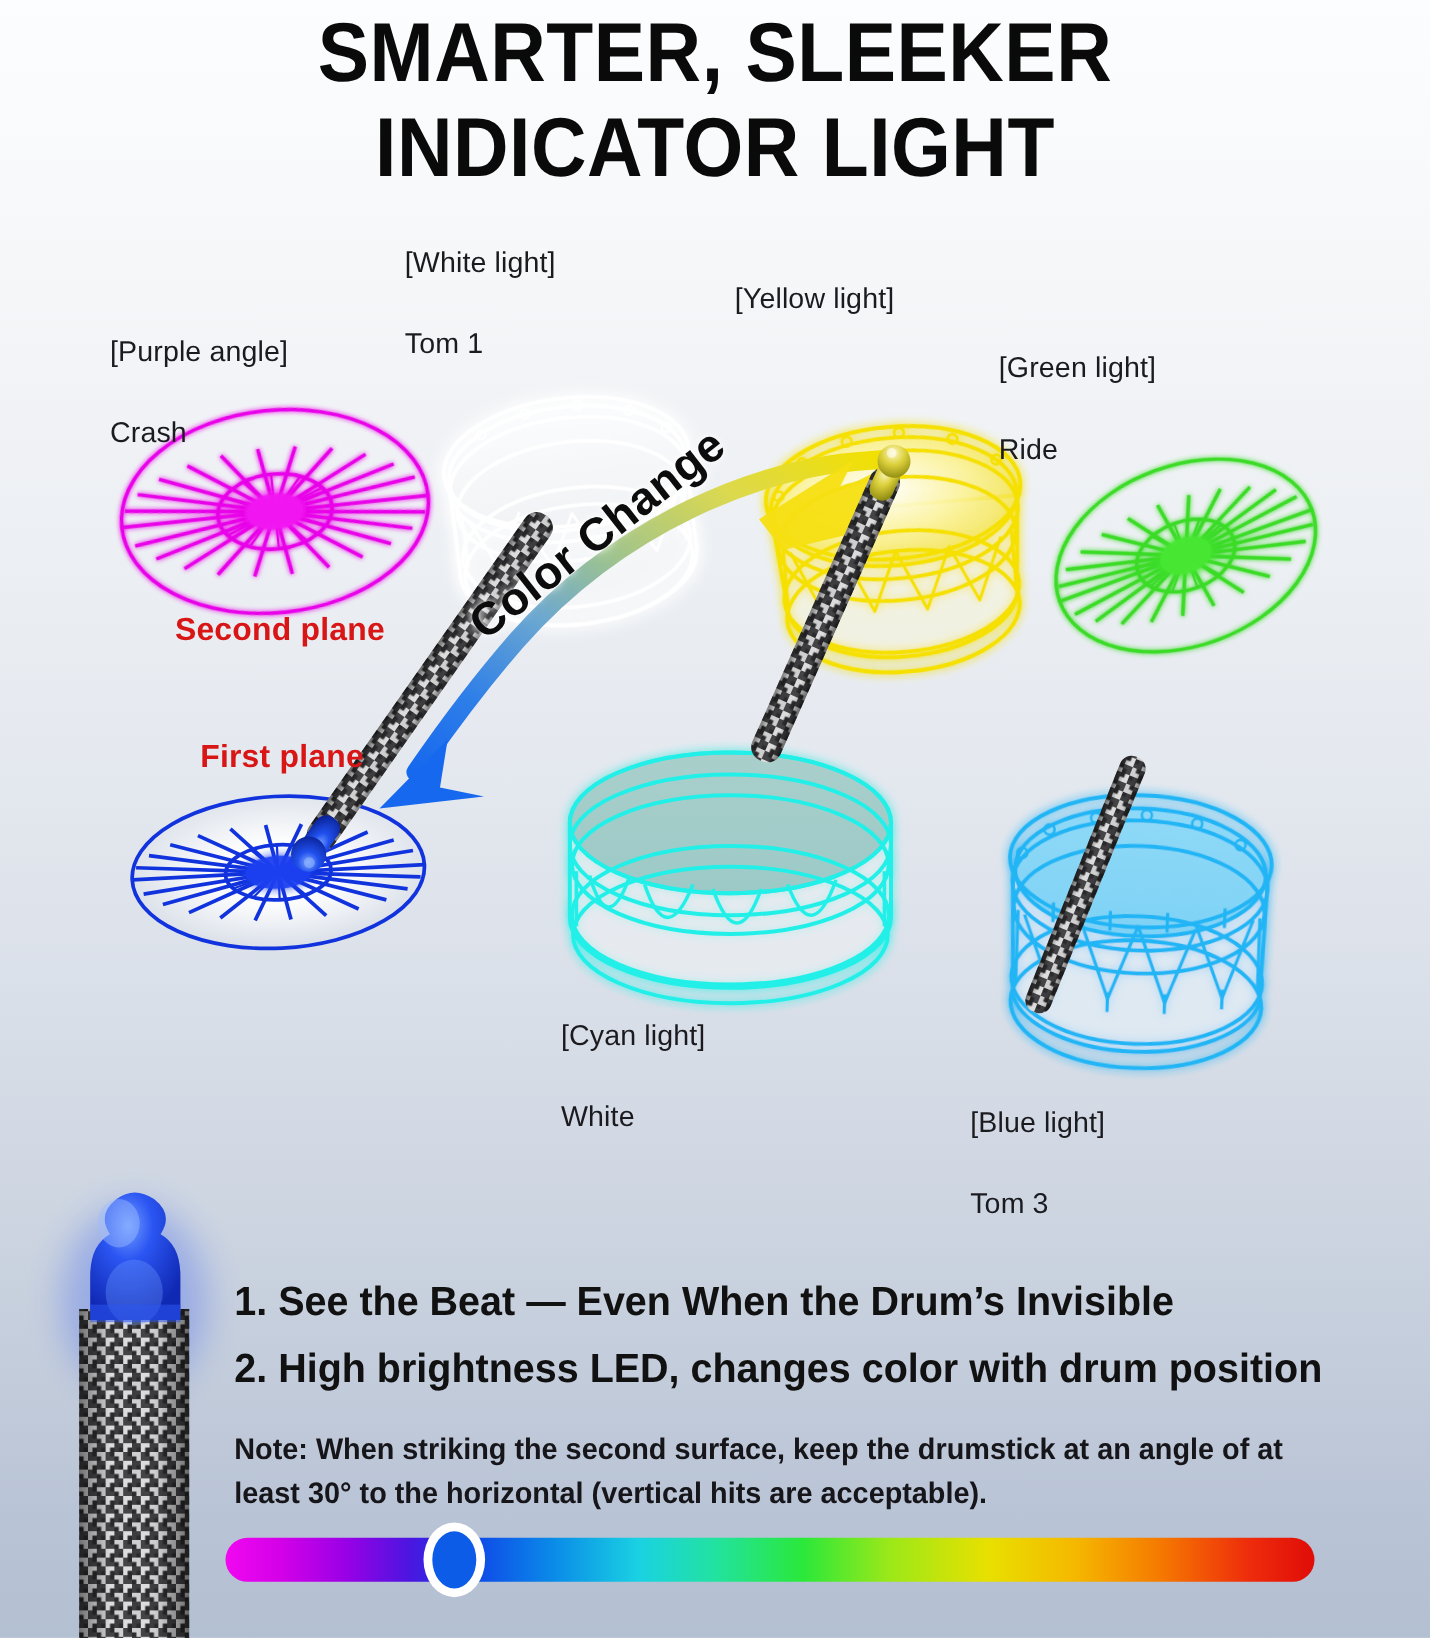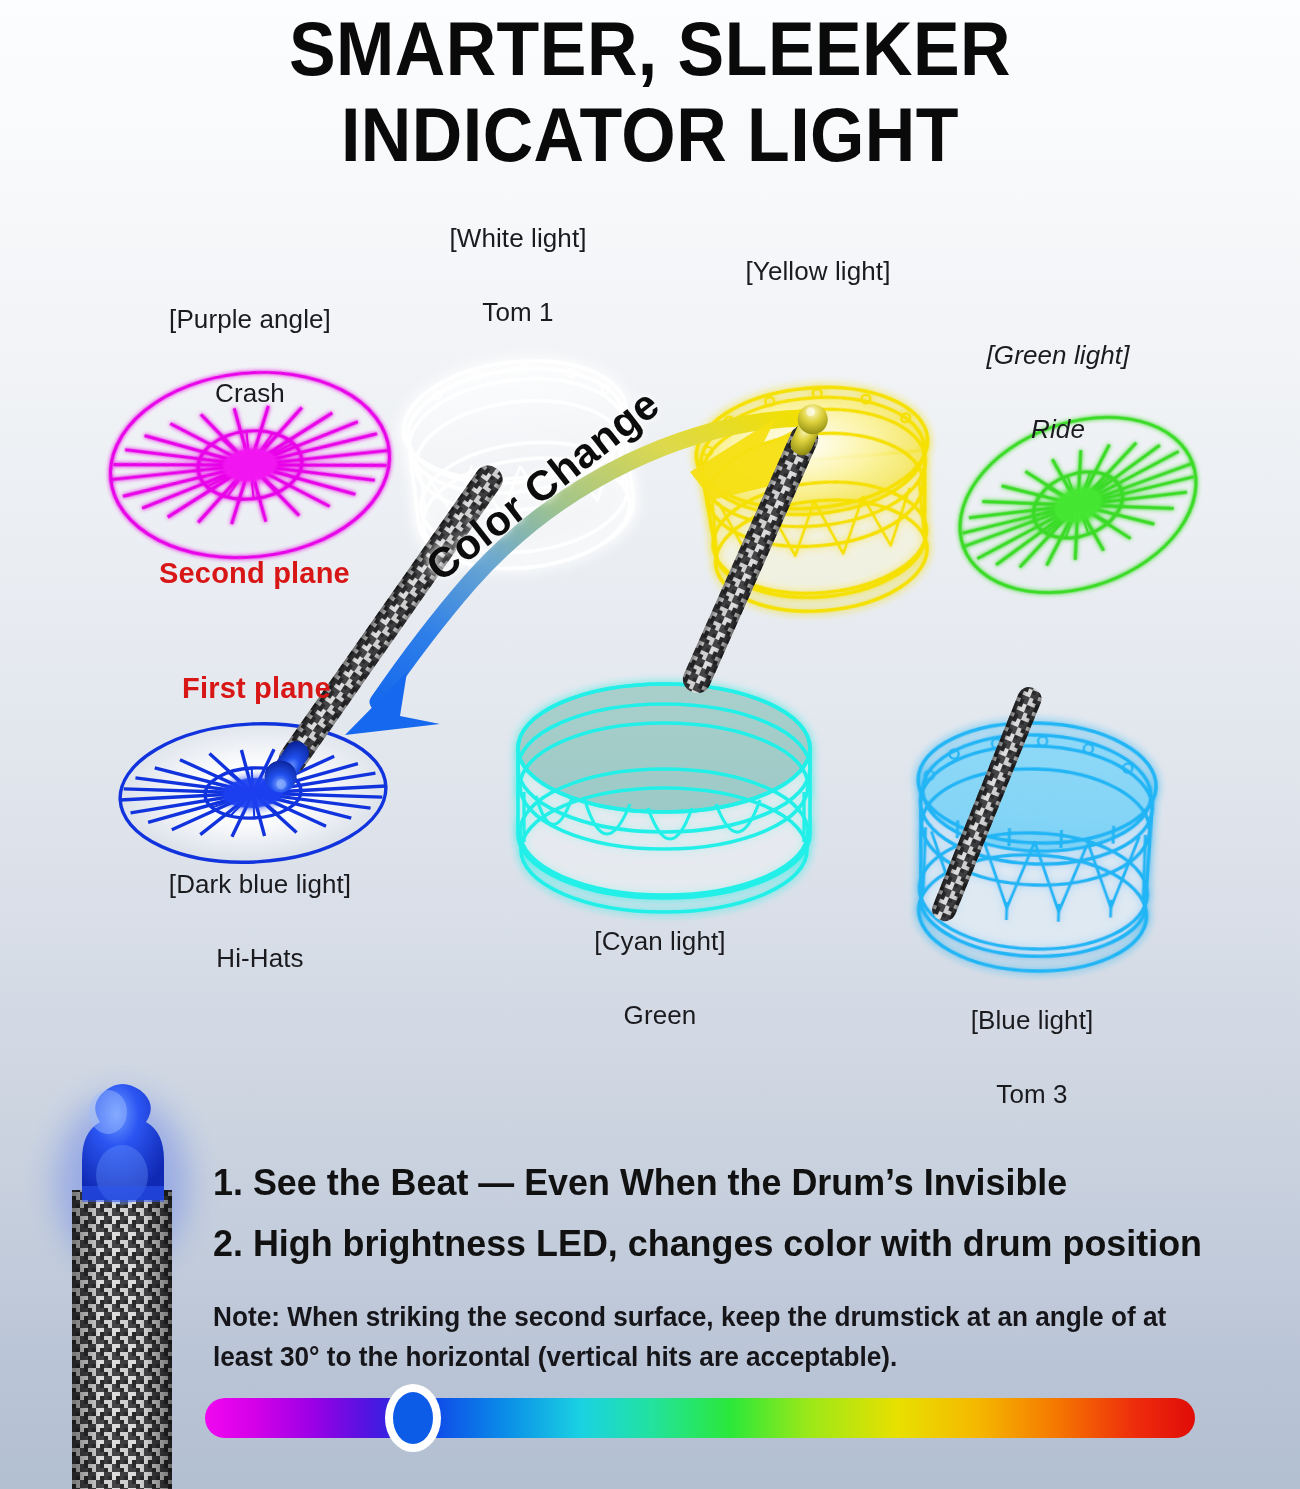--- a/index.html
+++ b/index.html
@@ -20,21 +20,21 @@
     position:absolute;top:0;left:0;width:1300px;text-align:center;
     font-family:"Liberation Sans Narrow","Liberation Sans",sans-serif;
     font-weight:bold;color:#0a0a0a;letter-spacing:.5px;
     font-size:76px;line-height:86px;padding-top:6px;
     transform:scaleX(.92);transform-origin:50% 0;
   }
   #title .l2{display:block;}
 
   
   .lbl{
-    position:absolute;text-align:center;color:#1b1b1f;
+    position:absolute;text-align:left;color:#1b1b1f;
     font-size:26px;line-height:33px;white-space:nowrap;
     font-family:"Liberation Sans","DejaVu Sans",sans-serif;
     letter-spacing:.1px;
   }
   .lbl .l1{display:block;}
   .lbl .l2{display:block;margin-top:41px;}
 
   .planelbl{
     position:absolute;color:#d81616;font-weight:bold;
     font-size:29px;white-space:nowrap;letter-spacing:.2px;
@@ -496,33 +496,29 @@
 
   <div class="lbl" style="left:368px;top:222px;width:300px;">
     <span class="l1">[White light]</span>
     <span class="l2">Tom 1</span>
   </div>
 
   <div class="lbl" style="left:668px;top:255px;width:300px;">
     <span class="l1">[Yellow light]</span>
   </div>
 
-  <div class="lbl" style="left:908px;top:339px;width:300px;font-style:italic;">
+  <div class="lbl" style="left:908px;top:318px;width:300px;">
     <span class="l1">[Green light]</span>
     <span class="l2">Ride</span>
   </div>
 
-  <div class="lbl" style="left:110px;top:868px;width:300px;">
-    <span class="l1">[Dark blue light]</span>
-    <span class="l2">Hi-Hats</span>
-  </div>
 
   <div class="lbl" style="left:510px;top:925px;width:300px;">
     <span class="l1">[Cyan light]</span>
-    <span class="l2">Green</span>
+    <span class="l2">White</span>
   </div>
 
   <div class="lbl" style="left:882px;top:1004px;width:300px;">
     <span class="l1">[Blue light]</span>
     <span class="l2">Tom 3</span>
   </div>
 
   <div class="planelbl" style="left:159px;top:557px;text-align:right;">Second plane</div>
   <div class="planelbl" style="left:182px;top:672px;text-align:center;">First plane</div>
 

